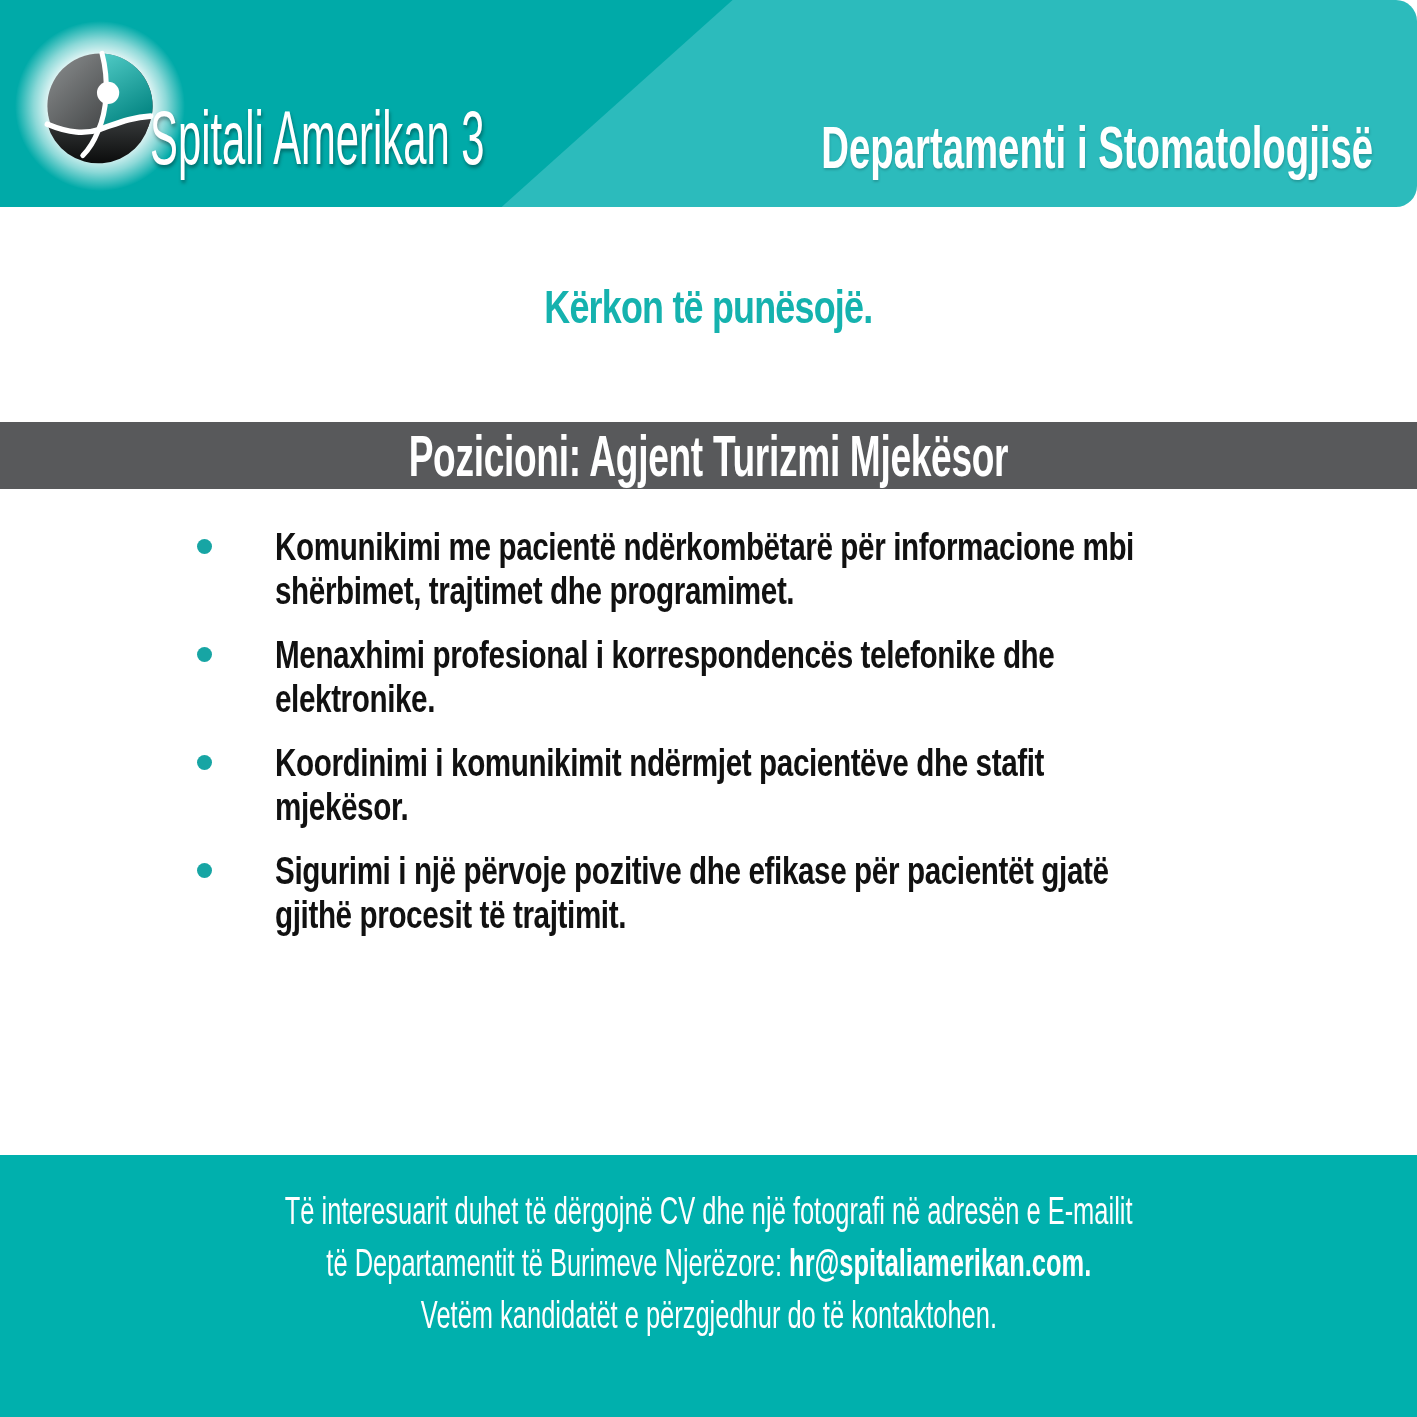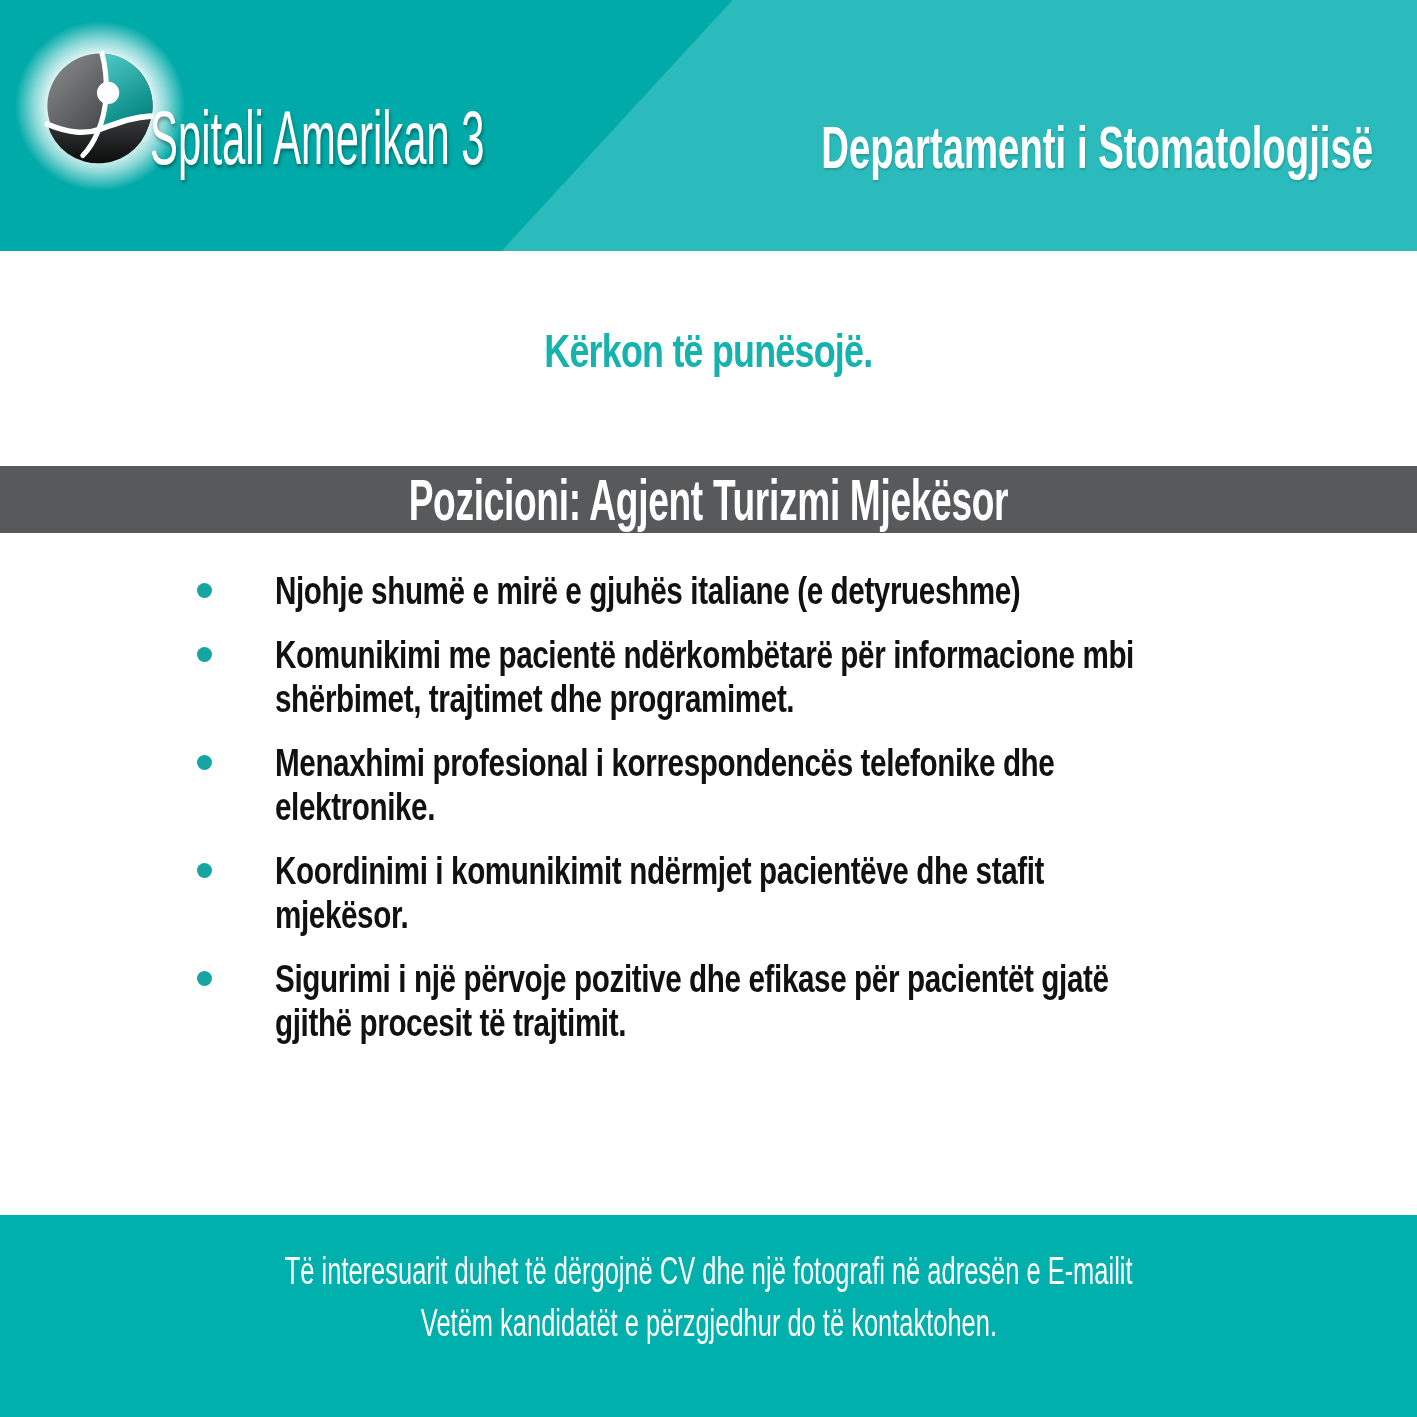--- a/index.html
+++ b/index.html
@@ -7,22 +7,23 @@
     position:relative;
     width:1417px;height:1417px;
     overflow:hidden;
     background:#ffffff;
     font-family:"Liberation Sans","DejaVu Sans",sans-serif;
   }
 
   
   .banner{
     position:relative;
-    width:100%;height:251px;
+    width:100%;height:207px;
     background:var(--teal-header-right,#2cbbbc);
+    border-radius:21px;
   }
   .banner-diagonal{
     position:absolute;inset:0;
     background:var(--teal-header-left,#00aaa8);
     clip-path:polygon(0 0,51.7% 0,35.4% 100%,0 100%);
   }
   .logo-svg{position:absolute;left:14px;top:20px;}
   .brand{
     position:absolute;left:150px;top:100px;
     color:#ffffff;
@@ -95,21 +96,21 @@
     width:1160px;
     transform:scaleX(0.78);transform-origin:left top;
     font-size:38px;font-weight:700;line-height:44px;
     letter-spacing:-0.5px;
     color:var(--text-black,#111111);
   }
 
   
   .footer{
     position:absolute;left:0;bottom:0;
-    width:100%;height:202px;
+    width:100%;height:262px;
     background:var(--teal-footer,#00b0ad);
     text-align:center;
     padding-top:30px;box-sizing:border-box;
     color:#ffffff;
   }
   .footer-line{height:52px;white-space:nowrap;}
   .footer-line .cond{
     transform:scaleX(0.67);transform-origin:center center;
     font-size:38px;font-weight:400;line-height:52px;
   }
@@ -168,24 +169,20 @@
     </h1>
 
     <div class="position-band">
       <span class="band-text">Pozicioni: Agjent Turizmi Mjekësor</span>
     </div>
 
 
     <ul class="criteria-list">
       <li>
         <span class="bullet-dot"></span>
-        <span class="li-text">Njohje shumë e mirë e gjuhës italiane (e detyrueshme)</span>
-      </li>
-      <li>
-        <span class="bullet-dot"></span>
         <span class="li-text">Komunikimi me pacientë ndërkombëtarë për informacione mbi shërbimet, trajtimet dhe programimet.</span>
       </li>
       <li>
         <span class="bullet-dot"></span>
         <span class="li-text">Menaxhimi profesional i korrespondencës telefonike dhe elektronike.</span>
       </li>
       <li>
         <span class="bullet-dot"></span>
         <span class="li-text">Koordinimi i komunikimit ndërmjet pacientëve dhe stafit mjekësor.</span>
       </li>
@@ -194,17 +191,20 @@
         <span class="li-text">Sigurimi i një përvoje pozitive dhe efikase për pacientët gjatë gjithë procesit të trajtimit.</span>
       </li>
     </ul>
   </main>
 
   <footer class="footer">
     <div class="footer-line">
       <span class="cond">Të interesuarit duhet të dërgojnë CV dhe një fotografi në adresën e E-mailit</span>
     </div>
     <div class="footer-line">
+      <span class="cond"><span>të Departamentit të Burimeve Njerëzore: </span><span class="email">hr@spitaliamerikan.com.</span></span>
+    </div>
+    <div class="footer-line">
       <span class="cond">Vetëm kandidatët e përzgjedhur do të kontaktohen.</span>
     </div>
   </footer>
 
 </div>
 
 </body></html>

